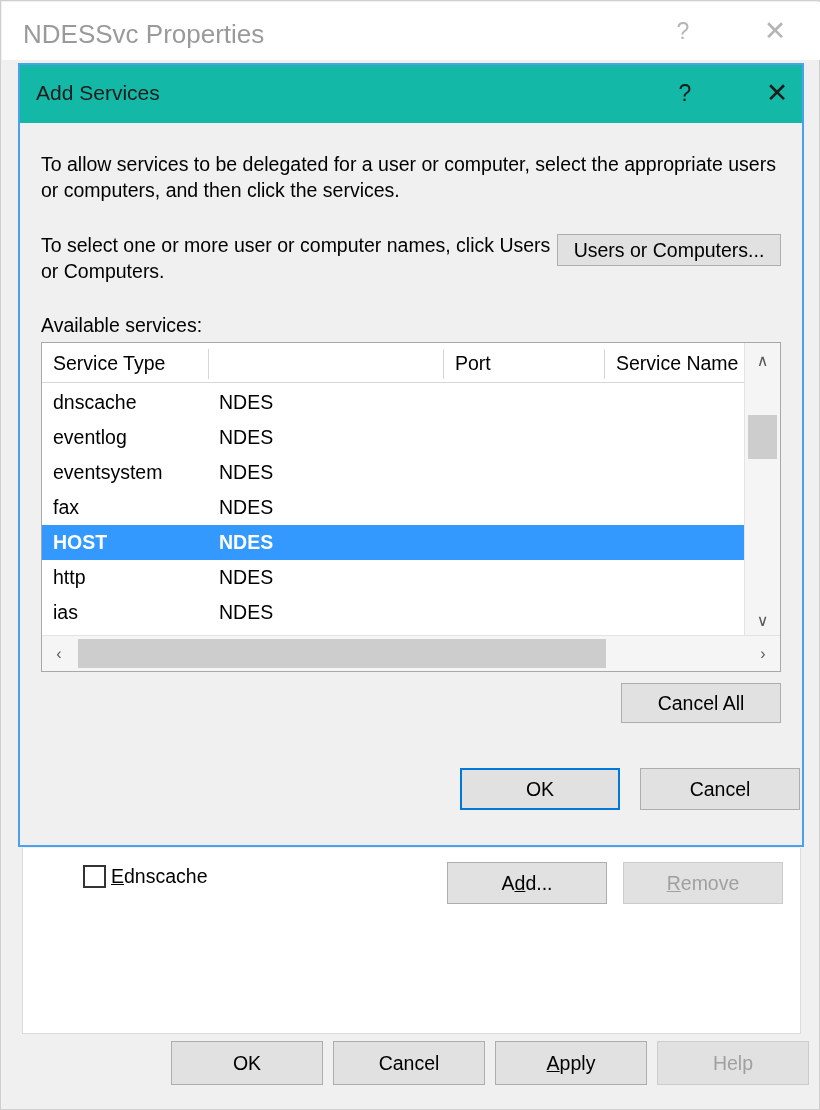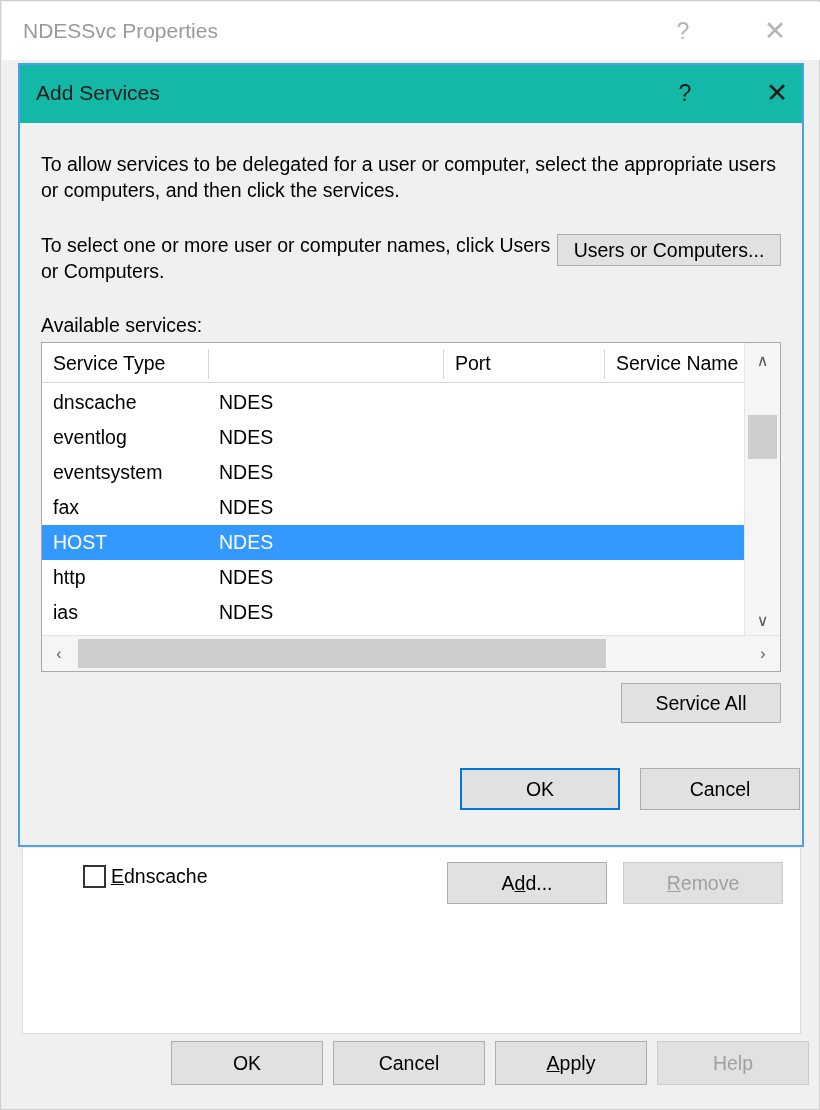--- a/index.html
+++ b/index.html
@@ -29,21 +29,21 @@
   #outer-titlebar {
     position: absolute;
     left: 1px; top: 1px;
     width: 818px; height: 58px;
     background: #ffffff;
     box-sizing: border-box;
   }
   #outer-title-text {
     position: absolute;
     left: 21px; top: 17px;
-    font-size: 21px;
+    font-size: 26px;
     color: #9a9a9a;
     white-space: nowrap;
   }
   .tb-btn {
     position: absolute;
     top: 1px;
     width: 56px; height: 56px;
     display: flex;
     align-items: center;
     justify-content: center;
@@ -179,21 +179,21 @@
   }
   .row {
     position: relative;
     height: 35px;
     display: flex;
     align-items: center;
     font-size: 19.5px;
     color: #000;
     white-space: nowrap;
   }
-  .row.selected { background: #3399ff; color: #ffffff; }
+  .row.selected { background: #3399ff; color: #ffffff; font-weight: bold; }
   .cell-type { position: absolute; left: 11px; text-align: right; }
   .cell-user { position: absolute; left: 177px; }
   .cell-port { position: absolute; left: 412px; }
   .cell-name { position: absolute; left: 572px; }
 
   
   #vscroll {
     position: absolute;
     right: 0; top: 0;
     width: 36px; height: 294px;
@@ -387,21 +387,21 @@
           <div class="vs-arrow" id="vs-down">∨</div>
         </div>
 
         <div id="hscroll">
           <div class="hs-arrow" id="hs-left">‹</div>
           <div id="hs-thumb"></div>
           <div class="hs-arrow" id="hs-right">›</div>
         </div>
       </div>
 
-      <button class="win-btn" id="btn-select-all">Service All</button>
+      <button class="win-btn" id="btn-select-all">Cancel All</button>
       <button class="win-btn default" id="btn-inner-ok">OK</button>
       <button class="win-btn" id="btn-inner-cancel">Cancel</button>
     </div>
   </div>
 
   <div id="prop-page">
     <div id="chk-expanded-wrap">
       <div id="chk-expanded-box"></div>
       <span id="chk-expanded-label"><span class="u">E</span><span>dnscache</span></span>
     </div>

